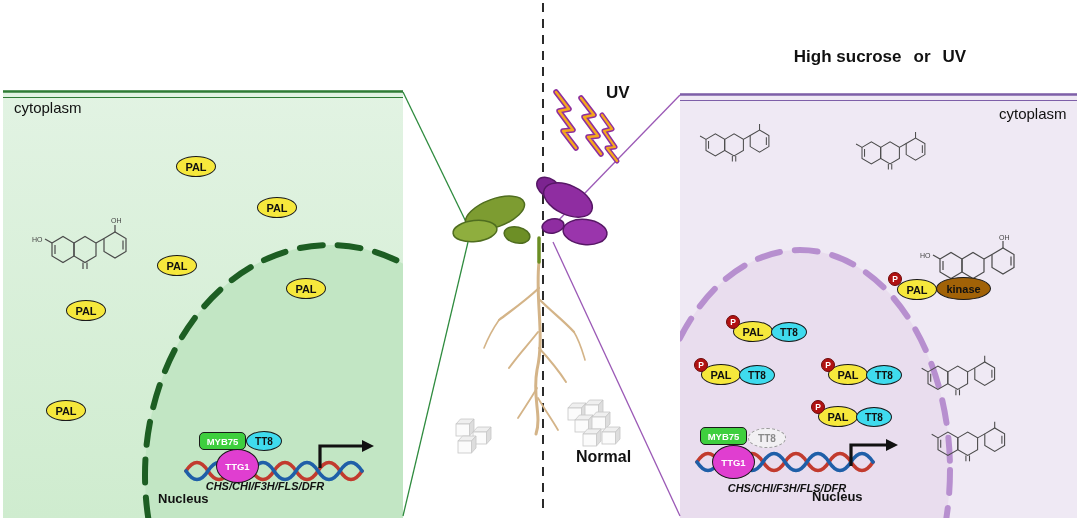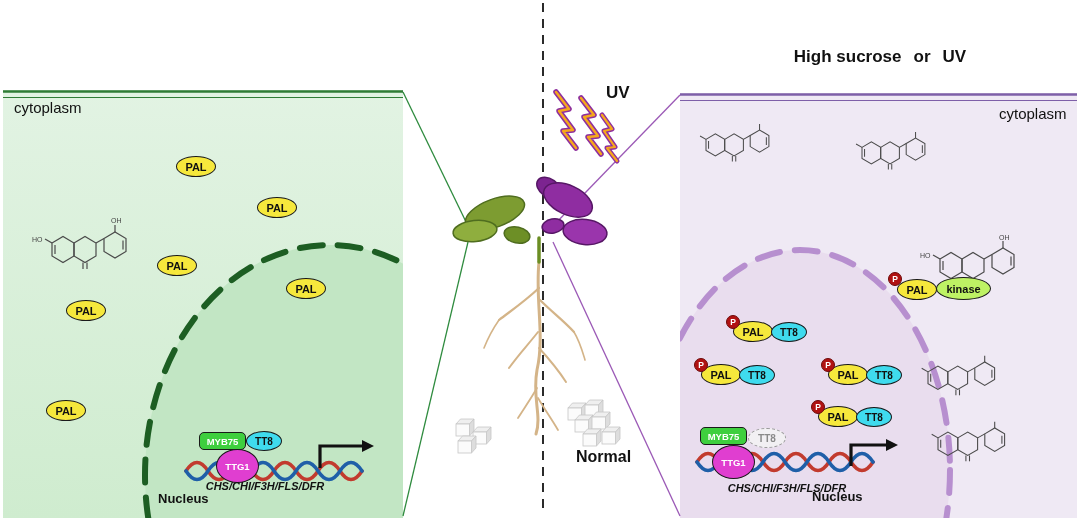--- a/index.html
+++ b/index.html
@@ -11,21 +11,21 @@
   .panel-title{font-size:17px;font-weight:bold;text-align:center;}
   .compartment{font-size:15px;font-weight:normal;margin-left:6px;}
   .nucleus-lbl{font-size:13px;font-weight:bold;}
   .genes{font-size:11px;font-style:italic;font-weight:600;text-align:center;}
   .oval{position:absolute;display:flex;align-items:center;justify-content:center;
         border:1.4px solid #1a1a1a;border-radius:50%;font-weight:bold;box-sizing:border-box;}
   .pal{width:40px;height:21px;background:#f6e83c;font-size:11px;}
   .tt8{width:36px;height:20px;background:#3fdbee;font-size:10px;}
   .myb{width:47px;height:18px;background:#3ecf3e;border-radius:5px;font-size:9.5px;color:#fff;}
   .ttg1{width:43px;height:34px;background:#e03ed0;font-size:9.5px;color:#fff;}
-  .kinase{width:55px;height:23px;background:#bef264;font-size:11px;}
+  .kinase{width:55px;height:23px;background:#a16207;font-size:11px;}
   .pdot{position:absolute;width:14px;height:14px;background:#b11212;border:1.2px solid #6d0a0a;
         border-radius:50%;color:#fff;font-size:8.5px;font-weight:bold;display:flex;
         align-items:center;justify-content:center;z-index:3;box-sizing:border-box;}
   .tt8-ghost{width:38px;height:20px;background:rgba(243,243,243,.85);border:1.6px dashed #9a9a9a;
         color:#8a8a8a;font-size:10px;}
   .title-right{display:flex;gap:12px;justify-content:center;font-size:17px;font-weight:bold;}
 </style>
 </head>
 <body>
 

